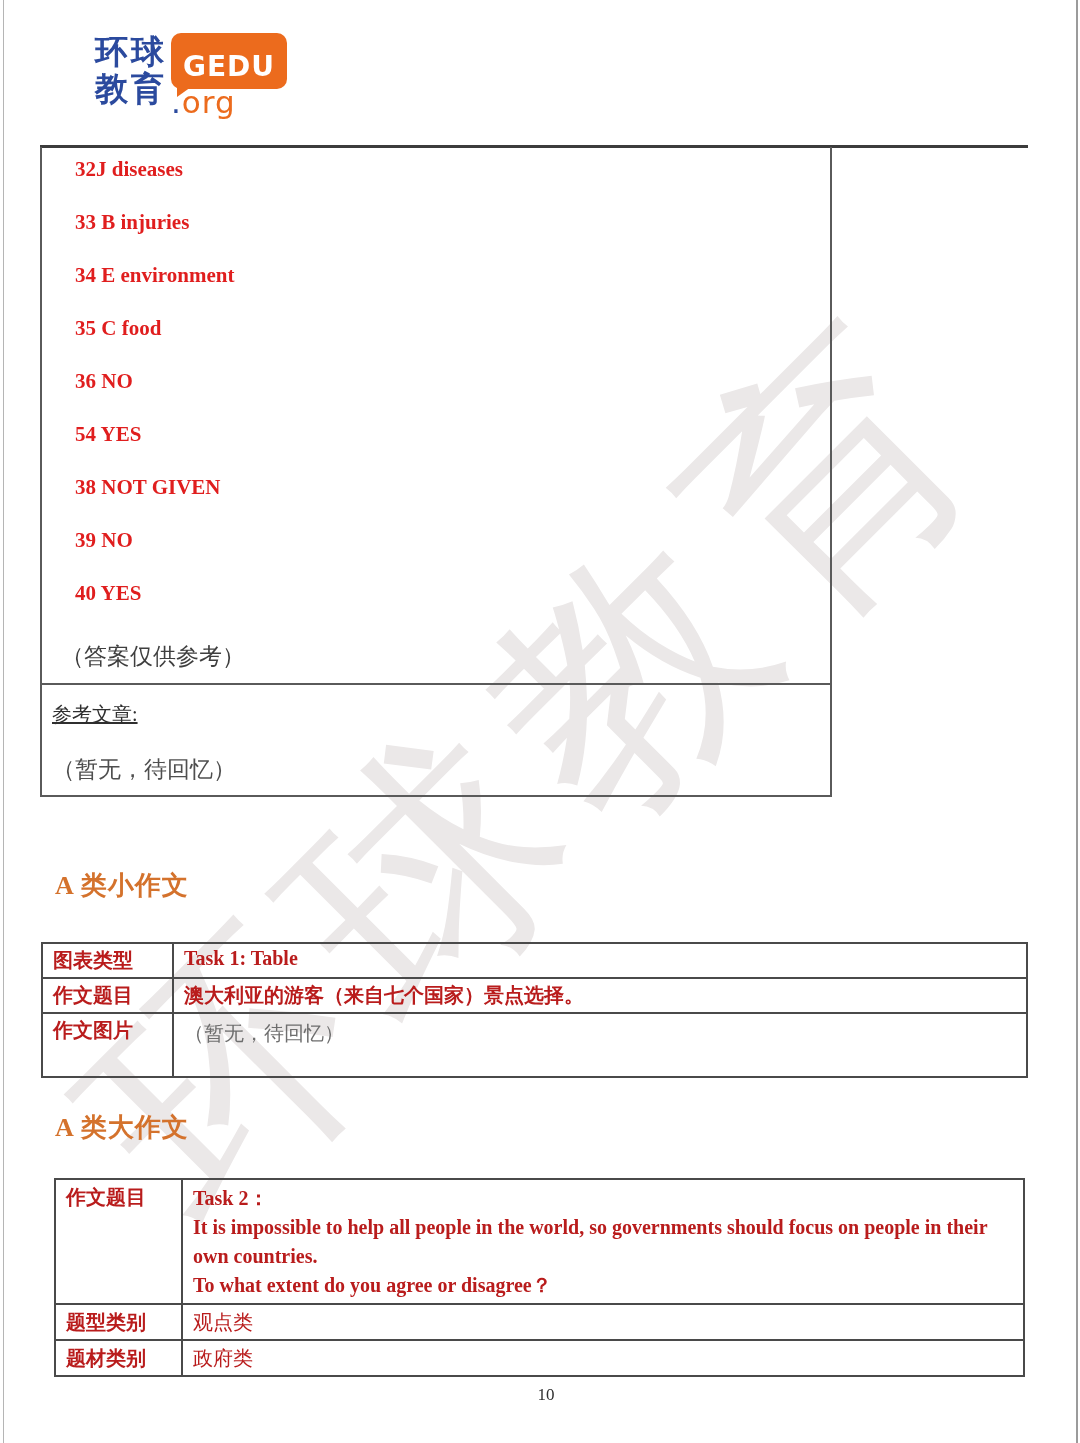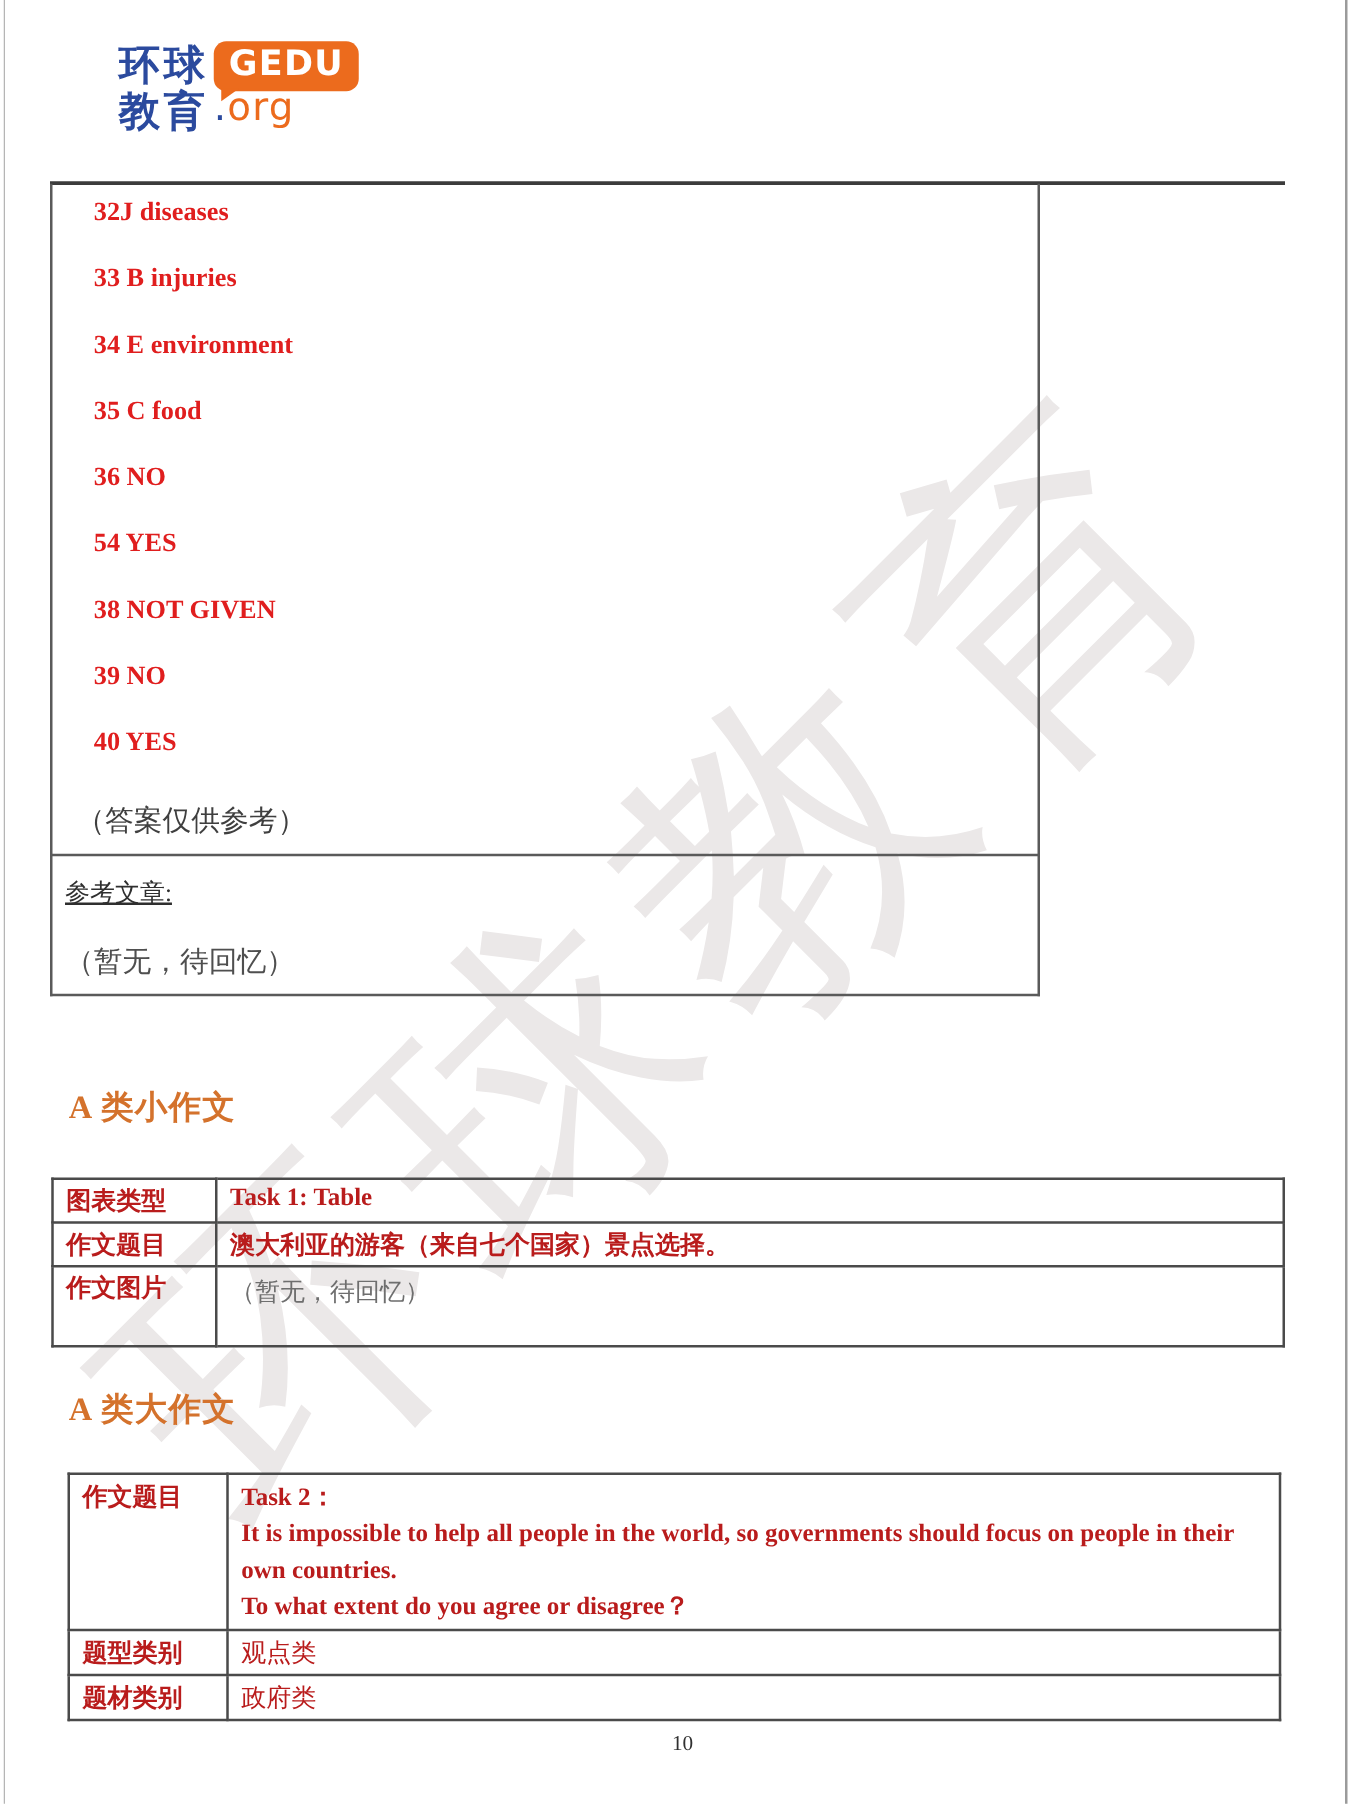--- a/index.html
+++ b/index.html
@@ -34,21 +34,21 @@
   
   .logo { position: absolute; left: 95px; top: 33px; display: flex; align-items: flex-start; }
   .logo-cn {
     color: #2b4a9e; font-family: "DejaVu Sans", sans-serif;
     font-weight: bold; font-size: 33px; line-height: 37px; letter-spacing: 3px;
   }
   .logo-right { display: flex; flex-direction: column; margin-left: 4px; }
   .bubble {
     position: relative; background: #ec6b1d; color: #ffffff;
     font-family: "DejaVu Sans", sans-serif; font-weight: bold;
-    font-size: 28px; line-height: 28px; padding: 4px 12px 8px 12px;
+    font-size: 28px; line-height: 28px; padding: 20px 12px 8px 12px;
     border-radius: 10px; letter-spacing: 1px;
   }
   .bubble::after {
     content: ""; position: absolute; left: 6px; bottom: -8px;
     width: 0; height: 0;
     border-left: 14px solid #ec6b1d; border-bottom: 10px solid transparent;
   }
   .logo-org {
     font-family: "DejaVu Sans", sans-serif; font-weight: normal;
     font-size: 31px; line-height: 30px; margin-top: -2px; letter-spacing: 1px;

